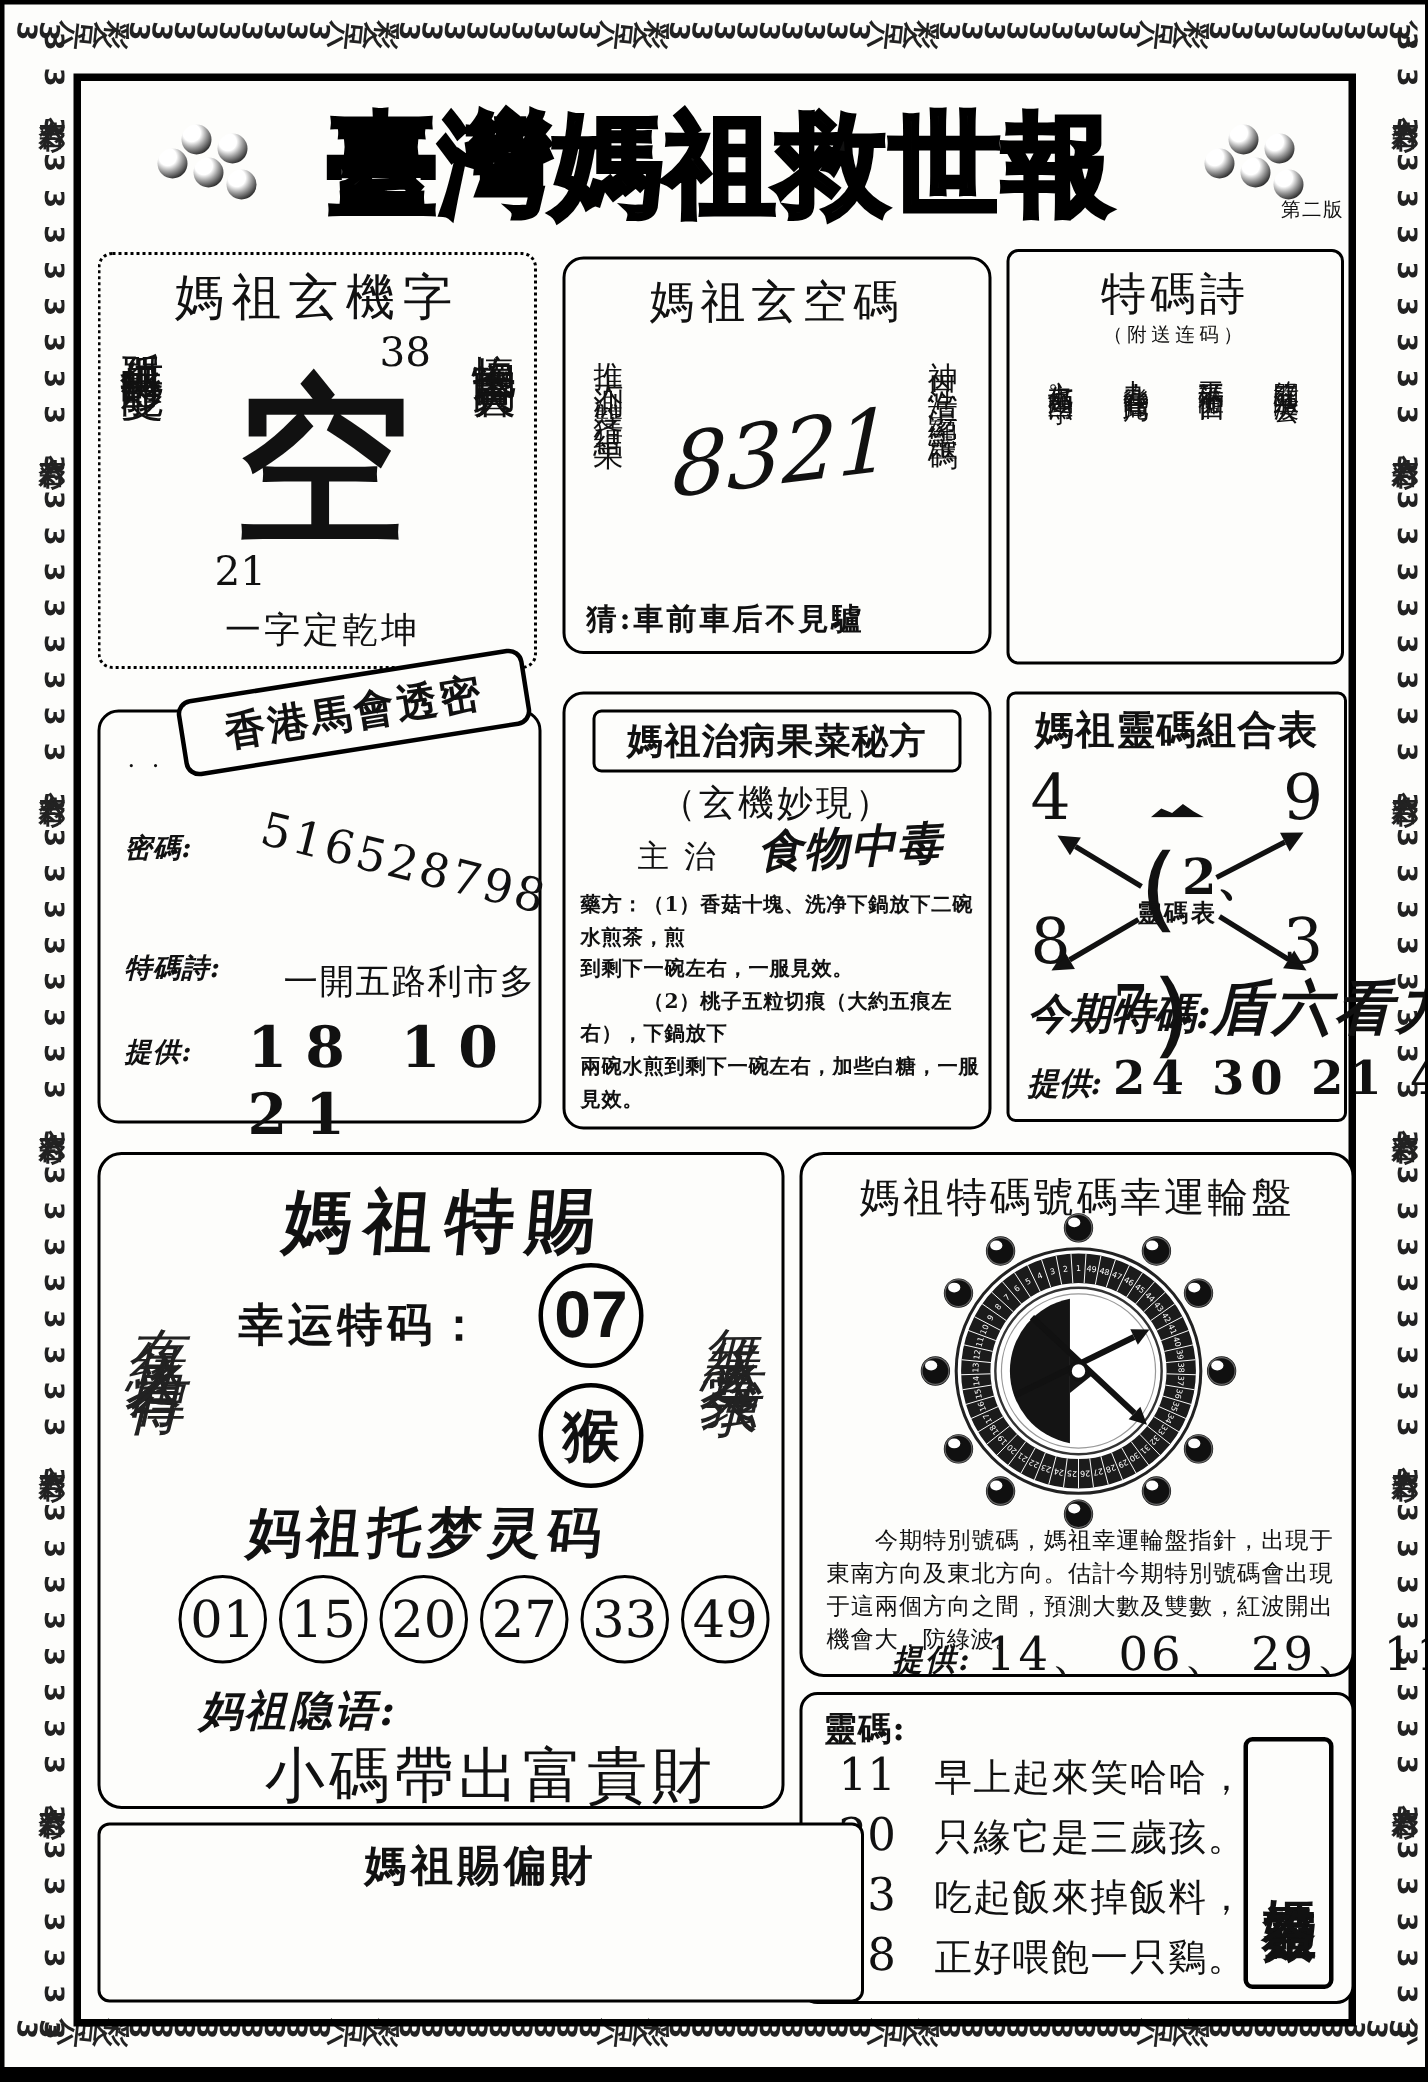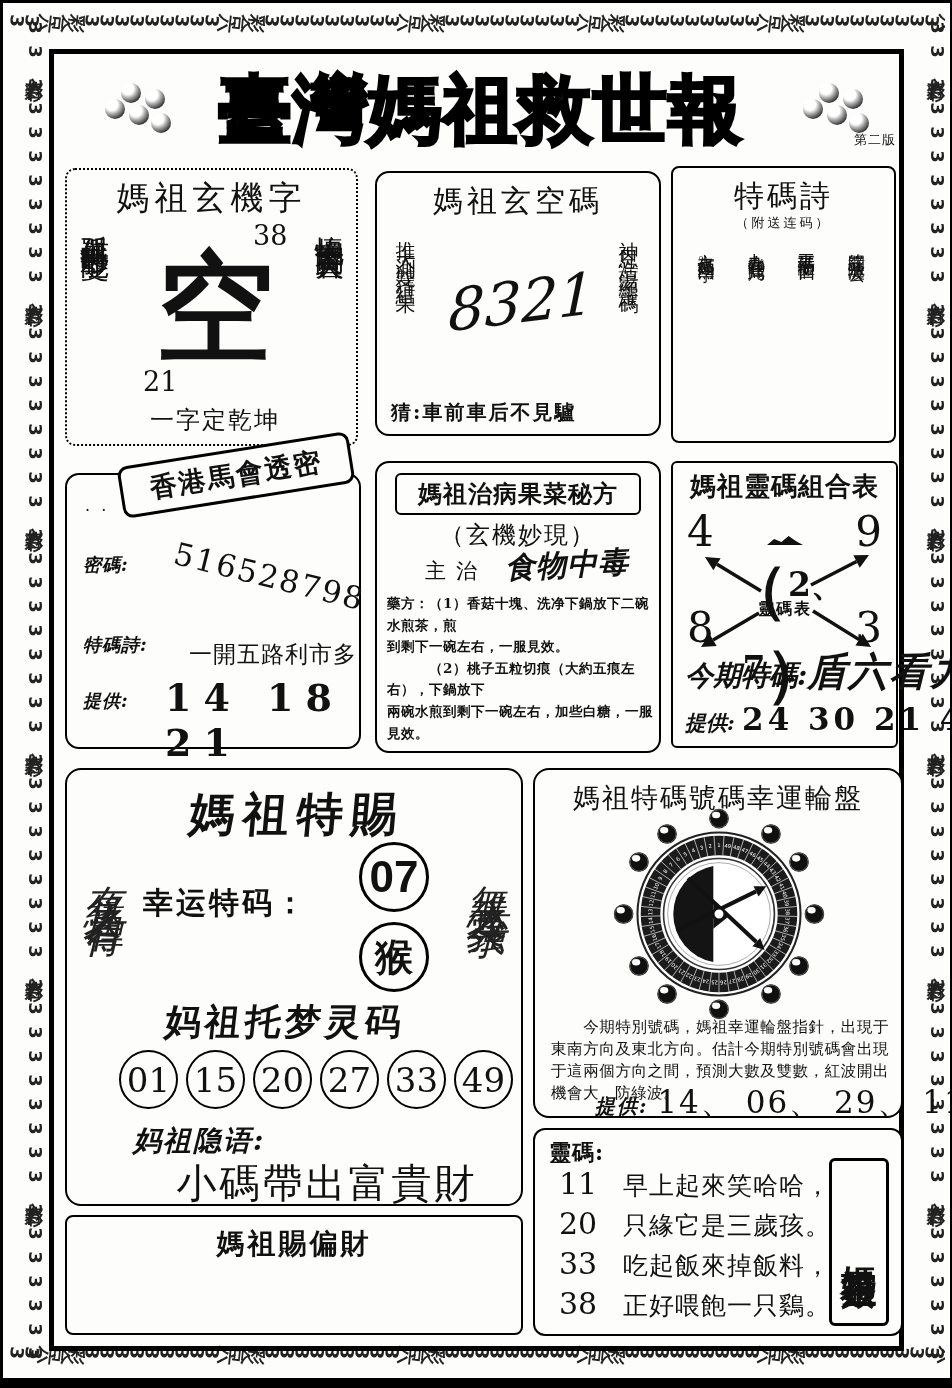--- a/index.html
+++ b/index.html
@@ -97,21 +97,21 @@
   .b6-ti{position:absolute;left:12px;top:238px;white-space:nowrap;}
   .b6-ti-l{font-size:21px;font-weight:bold;font-style:italic;}
   .b6-ti-v{font-size:31px;font-weight:bold;letter-spacing:4px;font-family:"DejaVu Serif",serif;}
   
   .box7{left:62px;top:765px;width:458px;height:438px;border-radius:16px;}
   .b7-title{position:absolute;left:95px;top:14px;width:270px;text-align:center;font-size:46px;font-weight:900;
             letter-spacing:8px;transform:skewX(-5deg);}
   .b7-callig{position:absolute;top:85px;height:345px;font-size:38px;font-style:italic;letter-spacing:6px;color:#222;}
   .b7-cl{left:10px;} .b7-cr{right:10px;}
   .b7-row-lab{font-size:30px;font-weight:900;letter-spacing:3px;font-family:"DejaVu Sans",sans-serif;}
-  .b7-lucky-l{position:absolute;left:76px;top:93px;margin-top:20px;}
+  .b7-lucky-l{position:absolute;left:92px;top:93px;}
   .b7-zodiac-l{position:absolute;left:92px;top:173px;}
   .b7-circ{position:absolute;border:3px solid #000;border-radius:50%;display:flex;align-items:center;justify-content:center;}
   .b7-lucky-c{left:292px;top:72px;width:64px;height:64px;font-size:44px;font-weight:bold;font-family:Liberation Sans, sans-serif;}
   .b7-zodiac-c{left:292px;top:152px;width:64px;height:64px;font-size:38px;font-weight:bold;}
   .b7-tm-title{position:absolute;left:98px;top:228px;font-size:36px;font-weight:900;letter-spacing:4px;transform:skewX(-6deg);}
   .b7-numrow{position:absolute;left:52px;top:280px;display:flex;gap:8px;justify-content:flex-end;}
   .b7-num{width:55px;height:55px;border:2.5px solid #000;border-radius:50%;display:flex;align-items:center;justify-content:center;
           font-size:34px;font-family:"DejaVu Serif",serif;}
   .b7-yy-l{position:absolute;left:66px;top:352px;font-size:28px;font-weight:900;font-style:italic;letter-spacing:2px;}
   .b7-yy-v{position:absolute;left:90px;top:386px;width:340px;text-align:center;font-size:40px;letter-spacing:3px;}
@@ -126,21 +126,21 @@
   
   .box9{left:530px;top:1125px;width:370px;height:208px;border-radius:12px;}
   .b9-lab{position:absolute;left:14px;top:8px;font-size:22px;font-weight:bold;letter-spacing:1px;}
   .b9-rows{position:absolute;left:24px;top:36px;}
   .b9-row{display:flex;align-items:baseline;height:40px;}
   .b9-num{width:64px;font-size:30px;font-family:"DejaVu Serif",serif;}
   .b9-line{font-size:25px;letter-spacing:1px;}
   .b9-seal{position:absolute;right:12px;top:28px;width:54px;height:162px;border:3px solid #000;border-radius:6px;
            display:flex;align-items:center;justify-content:center;font-size:36px;font-weight:900;letter-spacing:2px;}
   
-  .box10{left:62px;top:1212px;width:458px;height:120px;border-radius:8px;}
+  .box10{left:62px;top:1212px;width:511px;height:120px;border-radius:8px;}
   .b10-title{position:absolute;left:0;right:0;top:8px;font-family:"DejaVu Sans",sans-serif;font-size:28px;font-weight:900;letter-spacing:3px;}
   .b10-row{position:absolute;left:12px;top:52px;white-space:nowrap;}
   .b10-l{font-family:"DejaVu Sans",sans-serif;font-size:29px;font-weight:900;}
   .b10-v{font-size:36px;font-family:"DejaVu Serif",serif;letter-spacing:6px;}
   .b10-gap{display:inline-block;width:56px;}
 </style>
 </head>
 <body>
 
 <div class="page">
@@ -198,21 +198,21 @@
   </div>
 
   <div class="box box4">
     <div class="b4-stamp">香港馬會透密</div>
     <div class="b4-dots">· ·</div>
     <div class="b4-lab b4-mima-l">密碼:</div>
     <div class="b4-mima-v">516528798</div>
     <div class="b4-lab b4-shi-l">特碼詩:</div>
     <div class="b4-shi-v">一開五路利市多</div>
     <div class="b4-lab b4-ti-l">提供:</div>
-    <div class="b4-ti-v">14 18 21</div>
+    <div class="b4-ti-v">18 10 21</div>
   </div>
 
   <div class="box box5">
     <div class="b5-titlebox">媽祖治病果菜秘方</div>
     <div class="b5-sub ctr">（玄機妙現）</div>
     <div class="b5-zhuzhi">主治</div>
     <div class="b5-zz-v">食物中毒</div>
     <div class="b5-recipe">
       <div>藥方：（1）香菇十塊、洗净下鍋放下二碗水煎茶，煎</div>
       <div>到剩下一碗左右，一服見效。</div>

